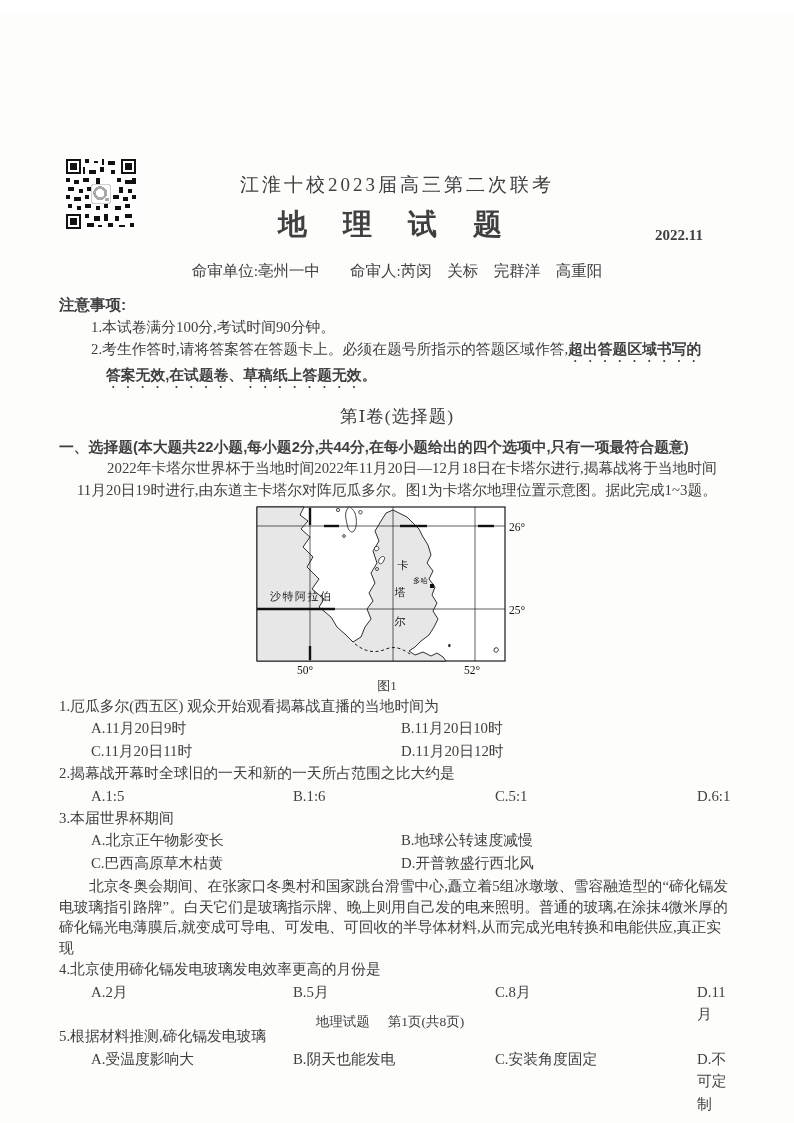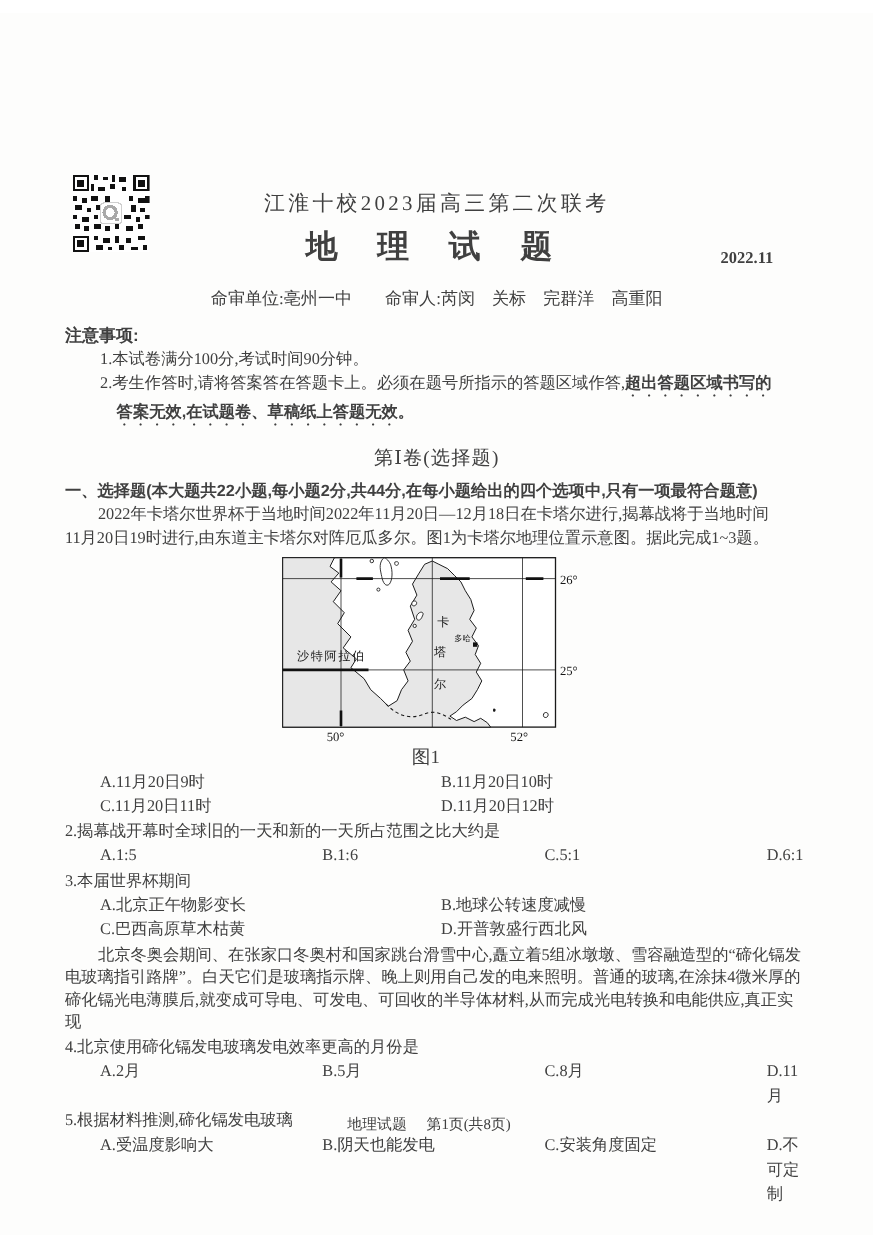--- a/index.html
+++ b/index.html
@@ -28,25 +28,25 @@
   .emph{
     font-family:"Liberation Sans","DejaVu Sans",sans-serif;
     font-weight:bold;
     -webkit-text-emphasis:filled dot;
     -webkit-text-emphasis-position:under;
     text-emphasis:filled dot;
     text-emphasis-position:under right;
   }
   .section-head{margin-top:14px;text-align:center;font-size:17.5px;letter-spacing:1px;}
   .mc-head{margin-top:9px;font-family:"Liberation Sans","DejaVu Sans",sans-serif;font-weight:bold;font-size:14.8px;line-height:20px;}
-  .pline{font-size:14.8px;line-height:22px;}
+  .pline{font-size:14.8px;line-height:22px;text-align:center;}
   .indent{ text-indent:30px;}
   figure.map{margin:4px auto 0;width:300px;}
   figure.map svg{display:block;}
-  figcaption{text-align:center;font-size:17px;margin-top:0;padding-right:20px;}
+  figcaption{text-align:center;font-size:13px;margin-top:0;padding-right:20px;}
   .qblock{font-size:14.8px;line-height:22.4px;}
   .stem{}
   .opts{display:grid;padding-left:32px;}
   .opts.two{grid-template-columns:310px 1fr;}
   .opts.four{grid-template-columns:155px 155px 155px 1fr;gap:47px;}
   .passage{margin-top:2px;}
   .passage .pl{font-size:14.8px;line-height:20.5px;}
   .footer{position:absolute;left:0;right:14px;top:1001px;text-align:center;font-size:13.5px;}
   .footer .fgap{display:inline-block;width:18px;}
   .maptext{font-family:"Liberation Serif","DejaVu Serif",serif;fill:#161616;}
@@ -203,20 +203,21 @@
       <text class="maptext" x="181" y="78" font-size="7.5" text-anchor="end">多哈</text>
       <text class="maptext" x="262" y="26" font-size="11.5">26°</text>
       <text class="maptext" x="262" y="109" font-size="11.5">25°</text>
       <text class="maptext" x="58" y="169" font-size="11.5" text-anchor="middle">50°</text>
       <text class="maptext" x="225" y="169" font-size="11.5" text-anchor="middle">52°</text>
     </svg>
     <figcaption>图1</figcaption>
   </figure>
 
   <div class="qblock">
+    <div class="stem">1.厄瓜多尔(西五区) 观众开始观看揭幕战直播的当地时间为</div>
     <div class="opts two">
       <span>A.11月20日9时</span>
       <span>B.11月20日10时</span>
       <span>C.11月20日11时</span>
       <span>D.11月20日12时</span>
     </div>
   </div>
 
   <div class="qblock">
     <div class="stem">2.揭幕战开幕时全球旧的一天和新的一天所占范围之比大约是</div>

